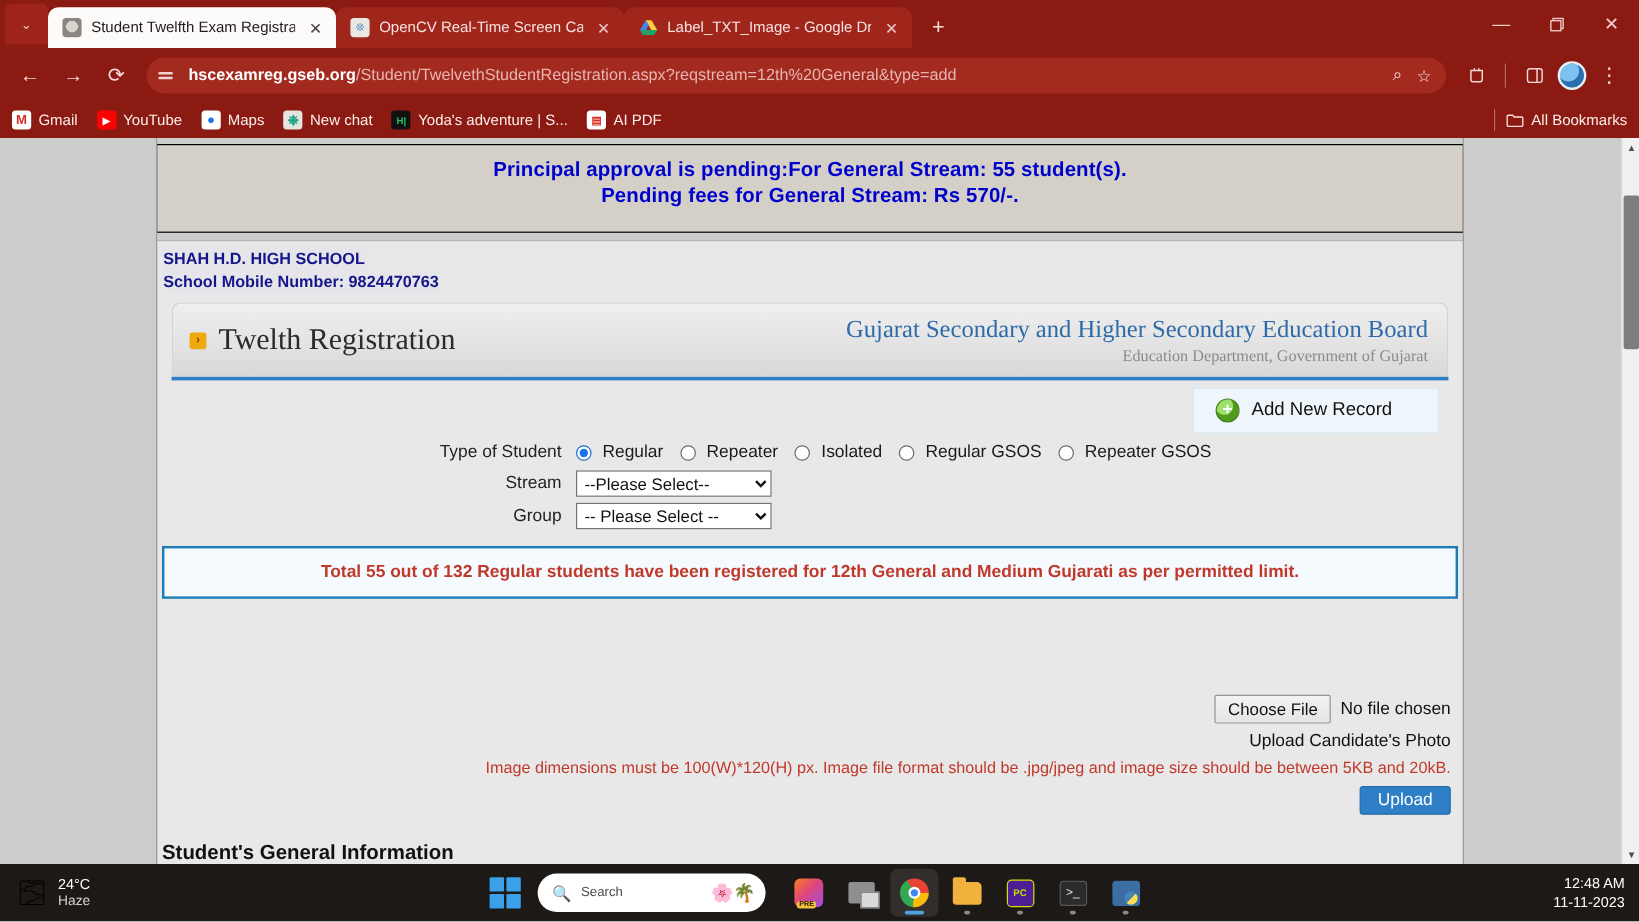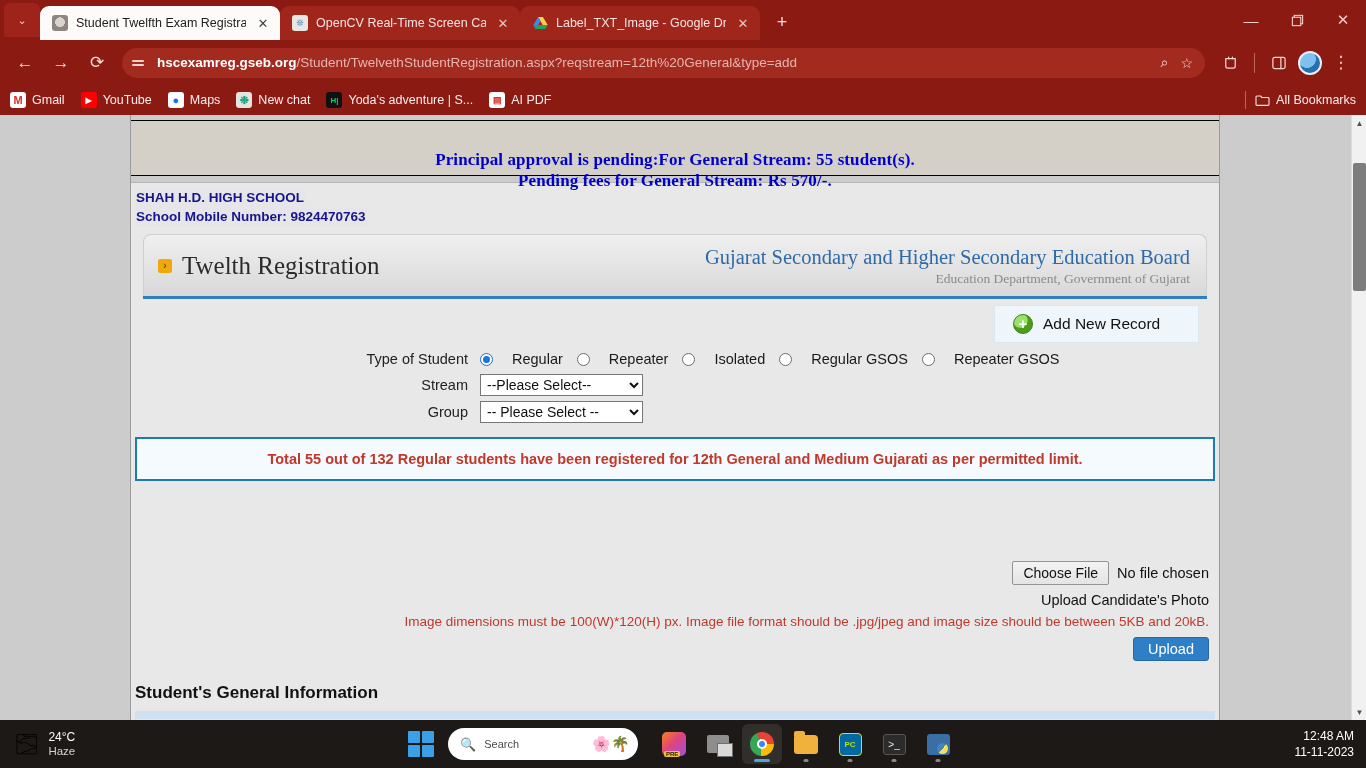--- a/index.html
+++ b/index.html
@@ -130,24 +130,23 @@
   .page-scroll-area {
     position: absolute; inset: 0 15px 0 0;
     background: #cccccc; overflow: hidden;
   }
   .content-wrap { width: 1090px; margin-left: 130px; padding-top: 5px; }
 
   
   .notice-box {
     border: 1px solid #000;
     background: #d4d0c8;
-    padding: 28px 0 12px;
+    padding: 10px 0 12px;
     text-align: center;
-    height: 56px;
-    font-family: Liberation Serif, serif;
+    height: 74px;
   }
   .notice-line {
     color: #0000cc; font-weight: 700; font-size: 17px;
     line-height: 21px; letter-spacing: .1px;
   }
 
   
   .school-panel {
     margin-top: 6px;
     border: 1px solid #b5b5b5;
@@ -208,21 +207,21 @@
   .addrec-label { font-size: 15.5px; color: #111; }
 
   
   .form-area { padding: 2px 0 0 0; }
   .frow { display: flex; align-items: center; height: 24px; margin-bottom: 1px; }
   .flabel {
     width: 345px; text-align: right; padding-right: 12px;
     font-size: 14.5px; color: #222;
   }
   .radios { display: flex; align-items: center; gap: 0; }
-  .radio-item { display: flex; align-items: center; gap: 19px; margin-right: 14px; font-size: 14.5px; color: #1a1a1a; cursor: pointer; text-align: right; }
+  .radio-item { display: flex; align-items: center; gap: 9px; margin-right: 14px; font-size: 14.5px; color: #1a1a1a; cursor: pointer; text-align: right; }
   .radio {
     width: 13px; height: 13px; border-radius: 50%;
     border: 1px solid #6d6d6d; background: #fff;
     display: inline-block; position: relative; flex: 0 0 13px;
   }
   .radio.on { border: 1px solid #1a6fc4; background: #fff; }
   .radio.on::after {
     content: ""; position: absolute; inset: 2px;
     border-radius: 50%; background: #1a73e8;
   }
@@ -357,21 +356,21 @@
   }
   .folder-ic {
     width: 24px; height: 19px; background: #f0b23c;
     border-radius: 2px 4px 3px 3px; position: relative;
   }
   .folder-ic::before {
     content: ""; position: absolute; top: -4px; left: 0;
     width: 11px; height: 5px; background: #f0b23c; border-radius: 2px 2px 0 0;
   }
   .pycharm-ic {
-    width: 23px; height: 23px; background: #0369a1;
+    width: 23px; height: 23px; background: #4c1d95;
     border: 1.5px solid #d6e000; border-radius: 4px;
     color: #bfe000; font-size: 8px; font-weight: 700;
     display: flex; align-items: center; justify-content: center;
   }
   .term-ic {
     width: 23px; height: 21px; background: #2b2b2b;
     border-radius: 3px; color: #e6e6e6; font-size: 10px;
     display: flex; align-items: center; justify-content: center;
     border: 1px solid #555;
   }

